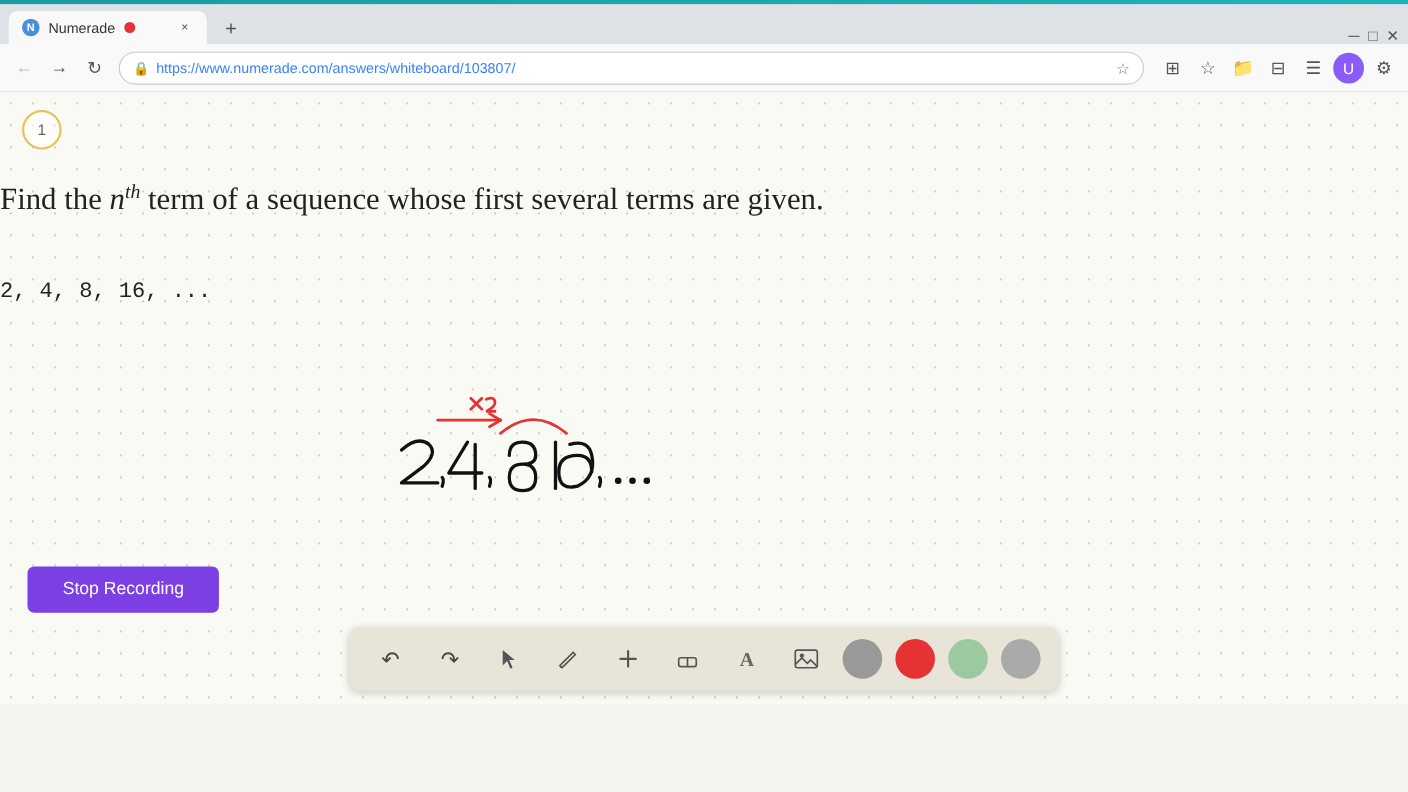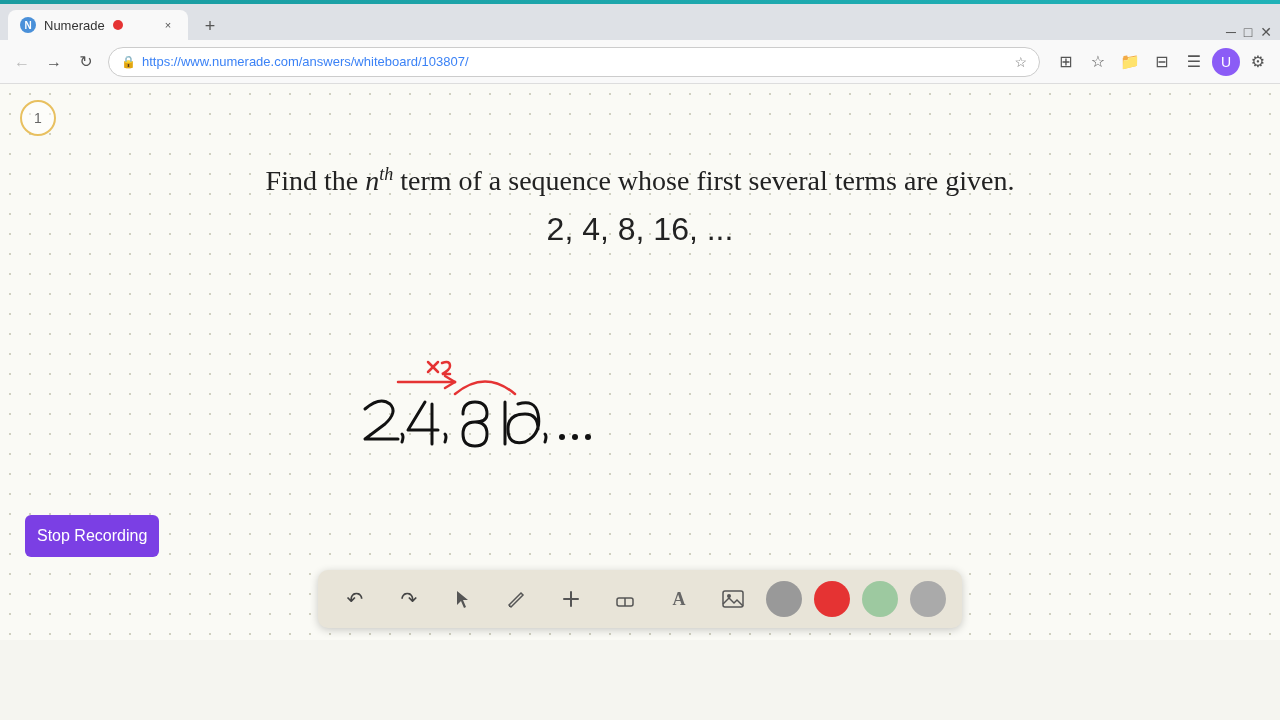--- a/index.html
+++ b/index.html
@@ -164,45 +164,46 @@
     }
 
     
     .content-area {
       position: absolute;
       top: 80px;
       left: 0;
       right: 0;
       display: flex;
       flex-direction: column;
-      align-items: center;
+      align-items: flex-start;
+      gap: 24px;
     }
 
     .problem-text {
       font-size: 28px;
       color: #222;
       text-align: center;
       font-family: Georgia, serif;
     }
 
     .problem-text .n-var {
       font-style: italic;
     }
 
     .problem-text sup {
       font-style: italic;
       font-size: 18px;
     }
 
     .sequence-display {
-      font-size: 32px;
+      font-size: 20px;
       color: #222;
       text-align: center;
-      margin-top: 14px;
-      font-family: Liberation Sans, sans-serif;
+      margin-top: 32px;
+      font-family: Liberation Mono, monospace;
     }
 
     
     .handwritten-area {
       position: absolute;
       top: 270px;
       left: 50%;
       transform: translateX(-50%);
       width: 400px;
       height: 130px;
@@ -375,21 +376,21 @@
 
         <path d="M265,80 Q267,82 265,88"></path>
 
         <circle cx="282" cy="83" r="3" fill="#111" stroke="none"></circle>
         <circle cx="295" cy="83" r="3" fill="#111" stroke="none"></circle>
         <circle cx="308" cy="83" r="3" fill="#111" stroke="none"></circle>
       </g>
     </svg>
   </div>
 
-  <button class="stop-recording-btn" style="position:absolute;bottom:62px;left:25px;background:#7b3fe4;color:#fff;border:none;border-radius:6px;padding:12px 12px;font-size:16px;font-weight:500;cursor:pointer;text-align:center;">Stop Recording</button>
+  <button class="stop-recording-btn" style="position:absolute;bottom:62px;left:25px;background:#7b3fe4;color:#fff;border:none;border-radius:6px;padding:12px 32px;font-size:16px;font-weight:500;cursor:pointer;text-align:center;">Stop Recording</button>
 
   <div class="bottom-toolbar">
     <button class="tool-btn" title="Undo">↶</button>
     <button class="tool-btn" title="Redo">↷</button>
     <button class="tool-btn" title="Select">
       <svg width="22" height="22" viewBox="0 0 22 22">
         <path d="M5,3 L5,17 L9,13 L12,20 L14,19 L11,12 L16,12 Z" fill="#555" stroke="none"></path>
       </svg>
     </button>
     <button class="tool-btn" title="Pencil">

